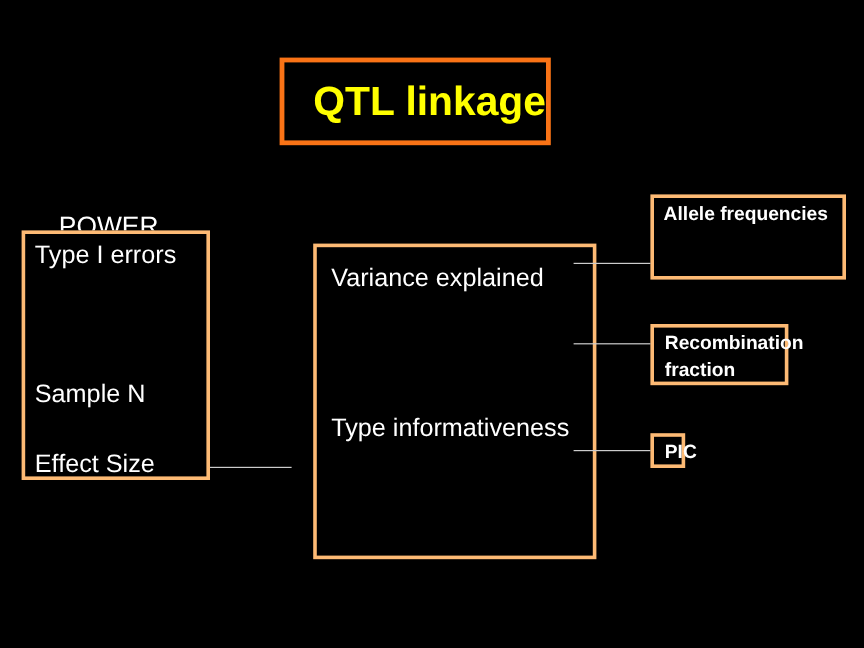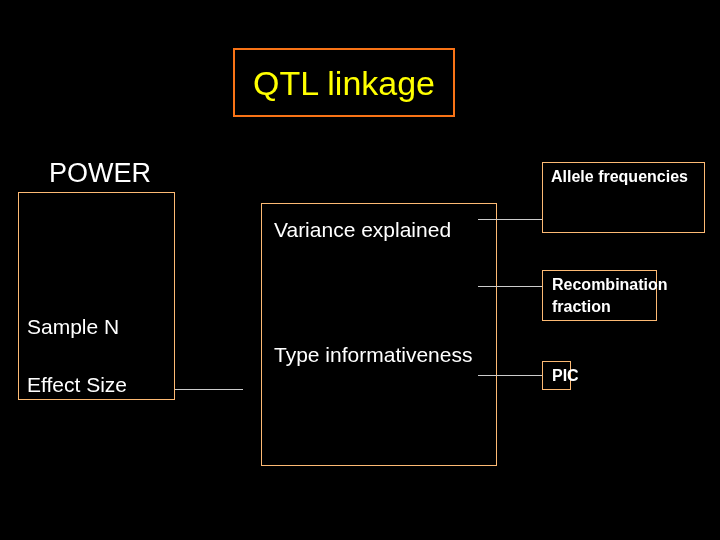--- a/index.html
+++ b/index.html
@@ -14,43 +14,44 @@
     background: #000000;
     overflow: hidden;
     font-family: "Liberation Sans", sans-serif;
   }
   .title-box {
     position: absolute;
     left: 233px;
     top: 48px;
     width: 218px;
     height: 65px;
-    border: 2px solid #f97316;
+    border: 4px solid #f97316;
     display: flex;
     align-items: center;
-    justify-content: center;
+    justify-content: flex-end;
+    font-weight: bold;
   }
   .title-text {
     color: #ffff00;
     font-size: 34px;
     line-height: 1;
     white-space: nowrap;
   }
   .power-label {
     position: absolute;
     left: 49px;
-    top: 161px;
+    top: 177px;
     color: #ffffff;
-    font-size: 27px;
+    font-size: 22px;
     line-height: 24px;
     white-space: nowrap;
   }
   .box {
     position: absolute;
-    border: 1px solid #fdba74;
+    border: 3px solid #fdba74;
     background: #000000;
     box-sizing: border-box;
   }
   .left-box   { left: 18px;  top: 192px; width: 157px; height: 208px; }
   .center-box { left: 242px; top: 203px; width: 236px; height: 263px; margin-left: 19px; }
   .allele-box { left: 542px; top: 162px; width: 163px; height: 71px;  }
   .recomb-box { left: 542px; top: 270px; width: 115px; height: 51px;  }
   .pic-box    { left: 542px; top: 361px; width: 29px;  height: 29px;  }
 
   .box p {
@@ -94,20 +95,21 @@
 
 <div class="slide">
 
   <div class="title-box">
     <span class="title-text">QTL linkage</span>
   </div>
 
   <div class="power-label">POWER</div>
 
   <div class="box left-box">
+    <p class="bt l0">Type I errors</p>
     <p class="bt l2">Sample N</p>
     <p class="bt l3">Effect Size</p>
   </div>
 
   <div class="box center-box">
     <p class="bt c0">Variance explained</p>
     <p class="bt c2">Type informativeness</p>
   </div>
 
   <div class="box allele-box">

